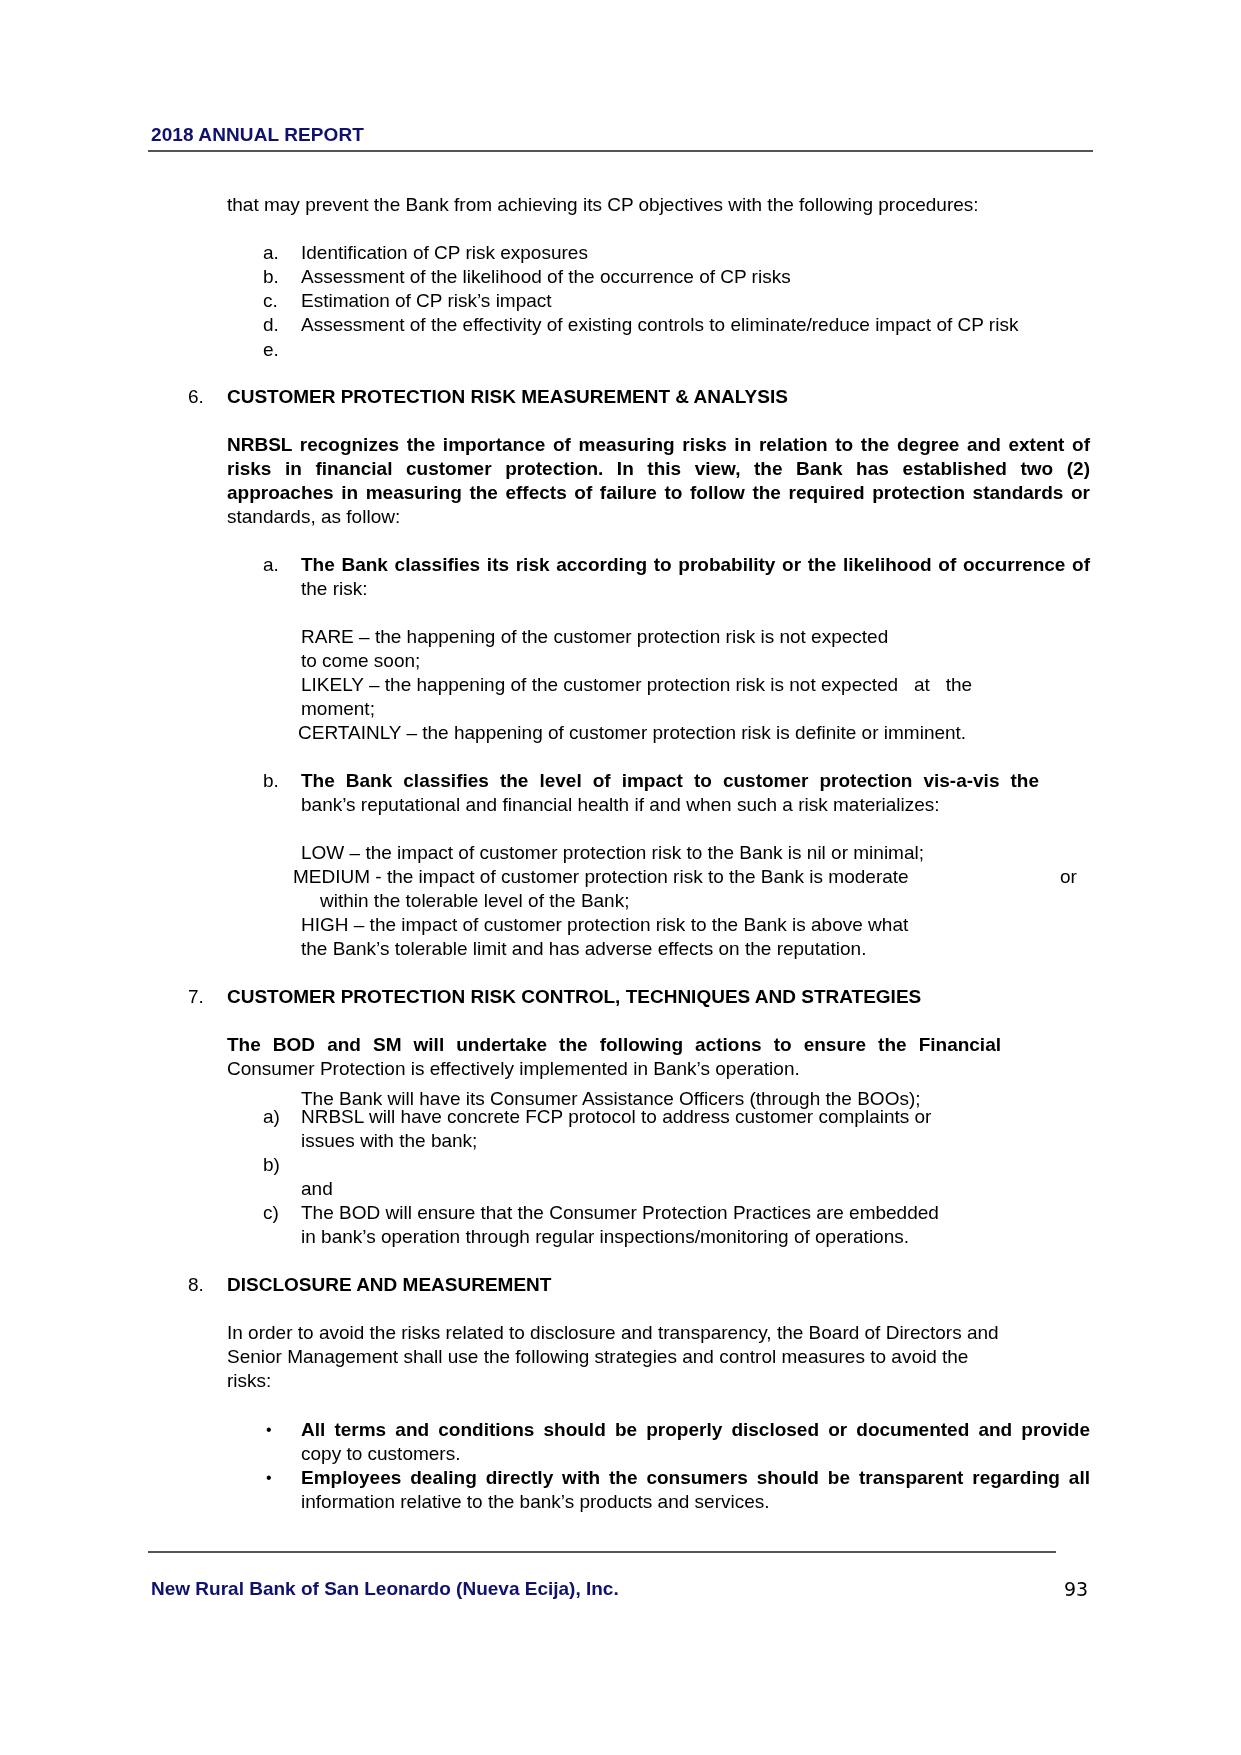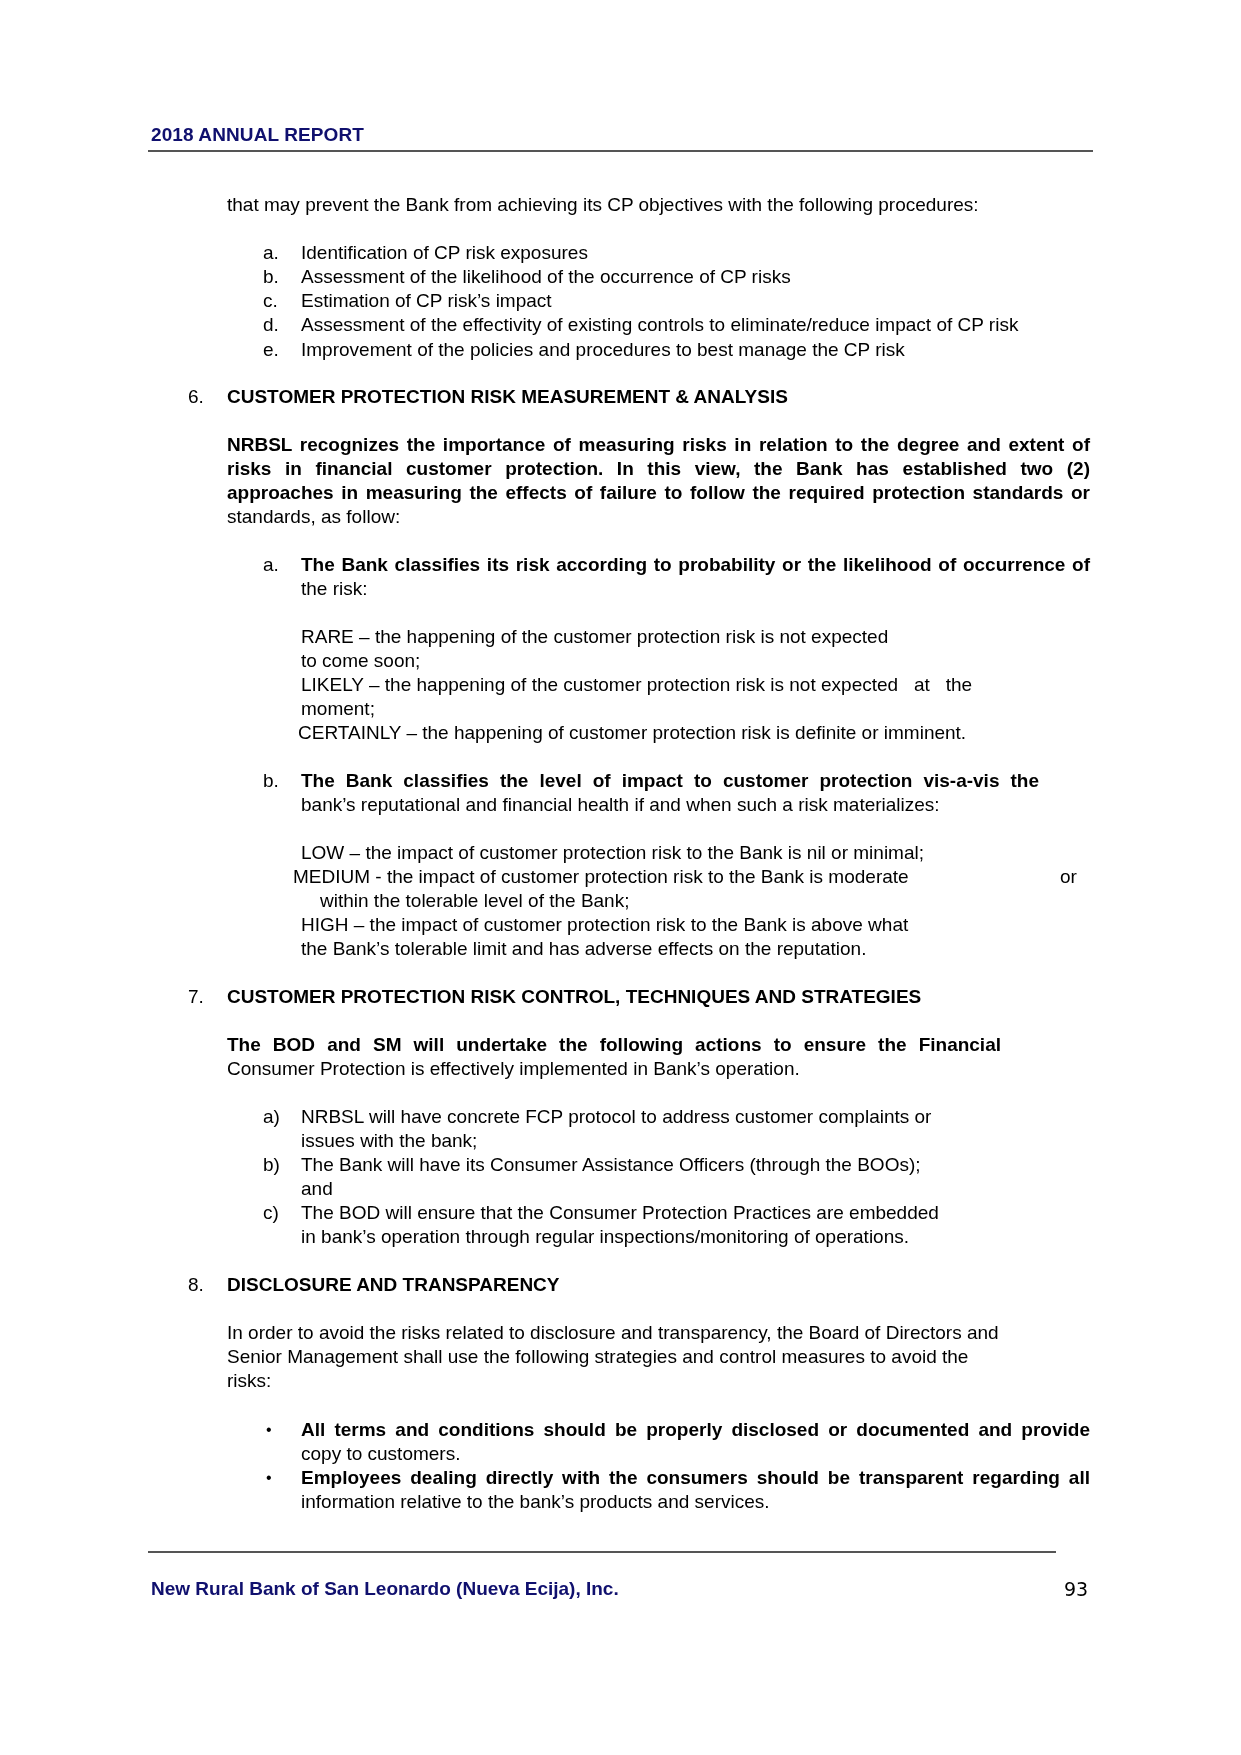--- a/index.html
+++ b/index.html
@@ -34,21 +34,20 @@
 
   <div class="ln mk" style="top:223px">a.</div>
   <div class="ln li" style="top:223px">Identification of CP risk exposures</div>
   <div class="ln mk" style="top:247px">b.</div>
   <div class="ln li" style="top:247px">Assessment of the likelihood of the occurrence of CP risks</div>
   <div class="ln mk" style="top:271px">c.</div>
   <div class="ln li" style="top:271px">Estimation of CP risk’s impact</div>
   <div class="ln mk" style="top:295px">d.</div>
   <div class="ln li" style="top:295px">Assessment of the effectivity of existing controls to eliminate/reduce impact of CP risk</div>
   <div class="ln mk" style="top:320px">e.</div>
-  <div class="ln li" style="top:320px">Improvement of the policies and procedures to best manage the CP risk</div>
 
   <div class="ln num" style="top:367px">6.</div>
   <div class="ln body-l bold" style="top:367px">CUSTOMER PROTECTION RISK MEASUREMENT &amp; ANALYSIS</div>
 
   <div class="ln body-l w-body jst" style="top:415px">NRBSL recognizes the importance of measuring risks in relation to the degree and extent of</div>
   <div class="ln body-l w-body jst" style="top:439px">risks in financial customer protection. In this view, the Bank has established two (2)</div>
   <div class="ln body-l w-body jst" style="top:463px">approaches in measuring the effects of failure to follow the required protection standards or</div>
   <div class="ln body-l" style="top:487px">standards, as follow:</div>
 
   <div class="ln mk" style="top:535px">a.</div>
@@ -75,28 +74,28 @@
   <div class="ln num" style="top:967px">7.</div>
   <div class="ln body-l bold" style="top:967px">CUSTOMER PROTECTION RISK CONTROL, TECHNIQUES AND STRATEGIES</div>
 
   <div class="ln body-l jst" style="top:1015px; width:774px">The BOD and SM will undertake the following actions to ensure the Financial</div>
   <div class="ln body-l" style="top:1039px">Consumer Protection is effectively implemented in Bank’s operation.</div>
 
   <div class="ln mk" style="top:1087px">a)</div>
   <div class="ln li" style="top:1087px">NRBSL will have concrete FCP protocol to address customer complaints or</div>
   <div class="ln li" style="top:1111px">issues with the bank;</div>
   <div class="ln mk" style="top:1135px">b)</div>
-  <div class="ln li" style="top:1135px">The Bank will have its Consumer Assistance Officers (through the BOOs);</div>
+  <div class="ln li" style="top:1069px">The Bank will have its Consumer Assistance Officers (through the BOOs);</div>
   <div class="ln li" style="top:1159px">and</div>
   <div class="ln mk" style="top:1183px">c)</div>
   <div class="ln li" style="top:1183px">The BOD will ensure that the Consumer Protection Practices are embedded</div>
   <div class="ln li" style="top:1207px">in bank’s operation through regular inspections/monitoring of operations.</div>
 
   <div class="ln num" style="top:1255px">8.</div>
-  <div class="ln body-l bold" style="top:1255px">DISCLOSURE AND TRANSPARENCY</div>
+  <div class="ln body-l bold" style="top:1255px">DISCLOSURE AND MEASUREMENT</div>
 
   <div class="ln body-l" style="top:1303px">In order to avoid the risks related to disclosure and transparency, the Board of Directors and</div>
   <div class="ln body-l" style="top:1327px">Senior Management shall use the following strategies and control measures to avoid the</div>
   <div class="ln body-l" style="top:1351px">risks:</div>
 
   <div class="ln bullet" style="top:1400px">•</div>
   <div class="ln li w-li jst" style="top:1400px">All terms and conditions should be properly disclosed or documented and provide</div>
   <div class="ln li" style="top:1424px">copy to customers.</div>
   <div class="ln bullet" style="top:1448px">•</div>
   <div class="ln li w-li jst" style="top:1448px">Employees dealing directly with the consumers should be transparent regarding all</div>

